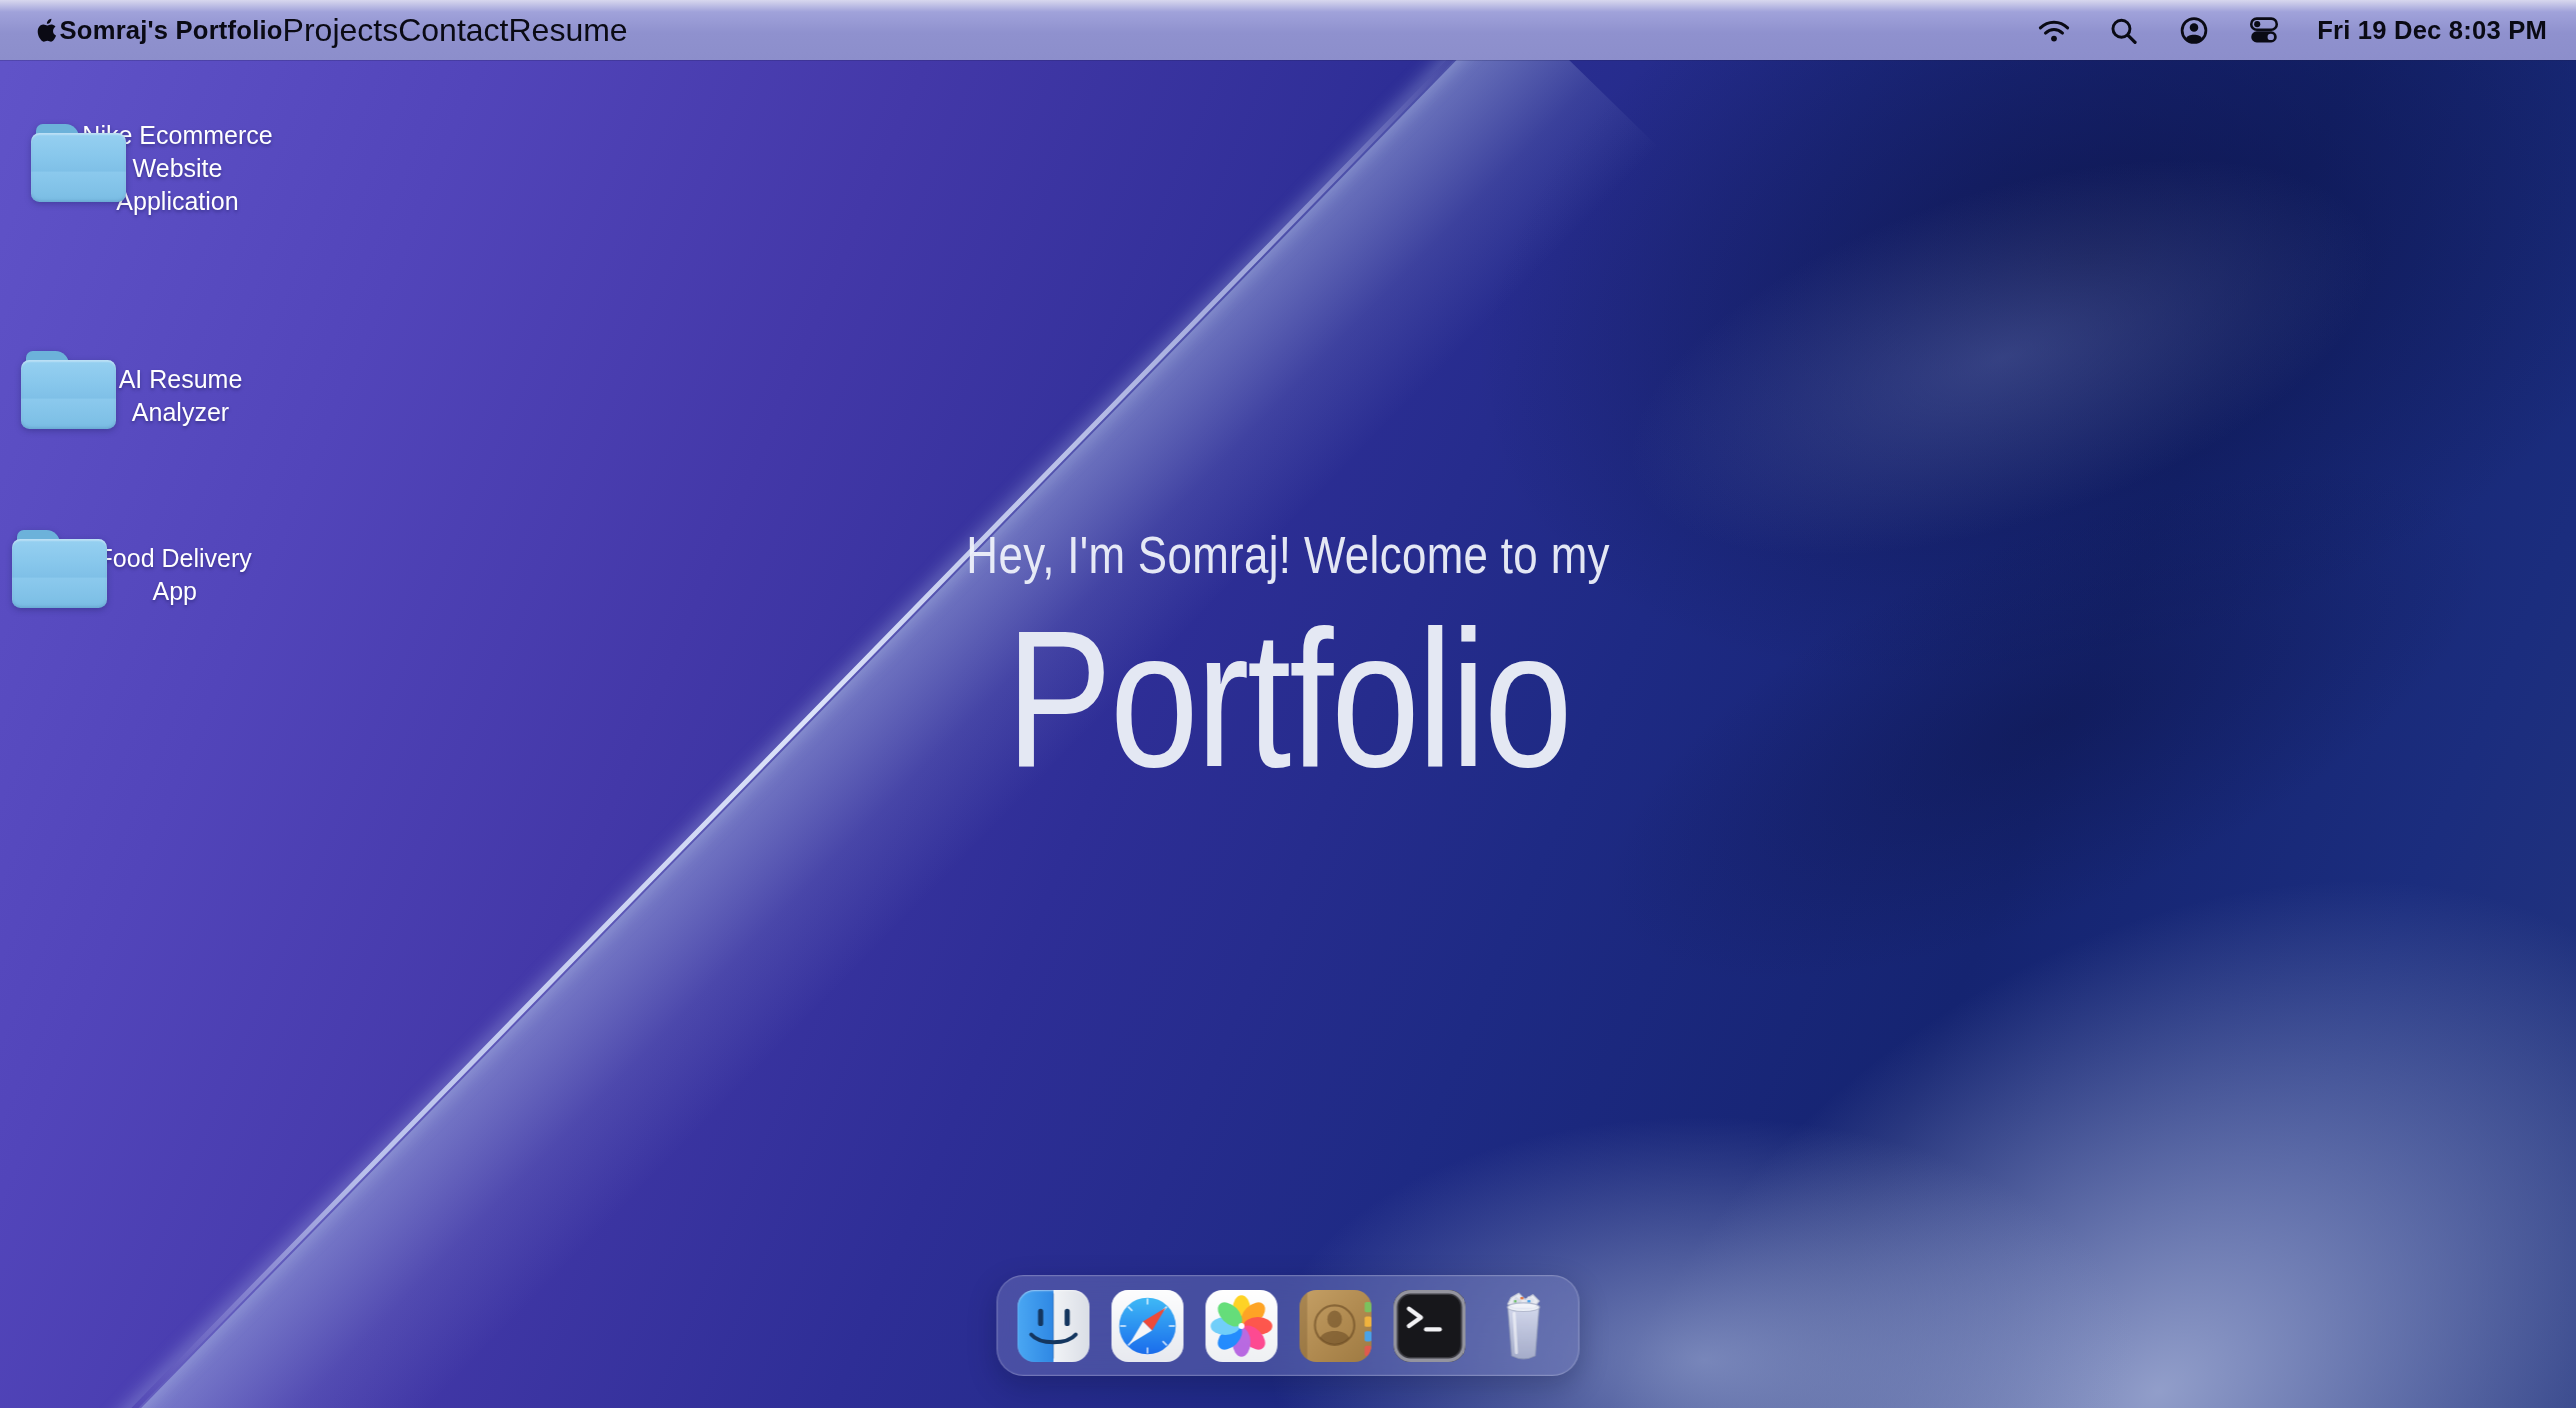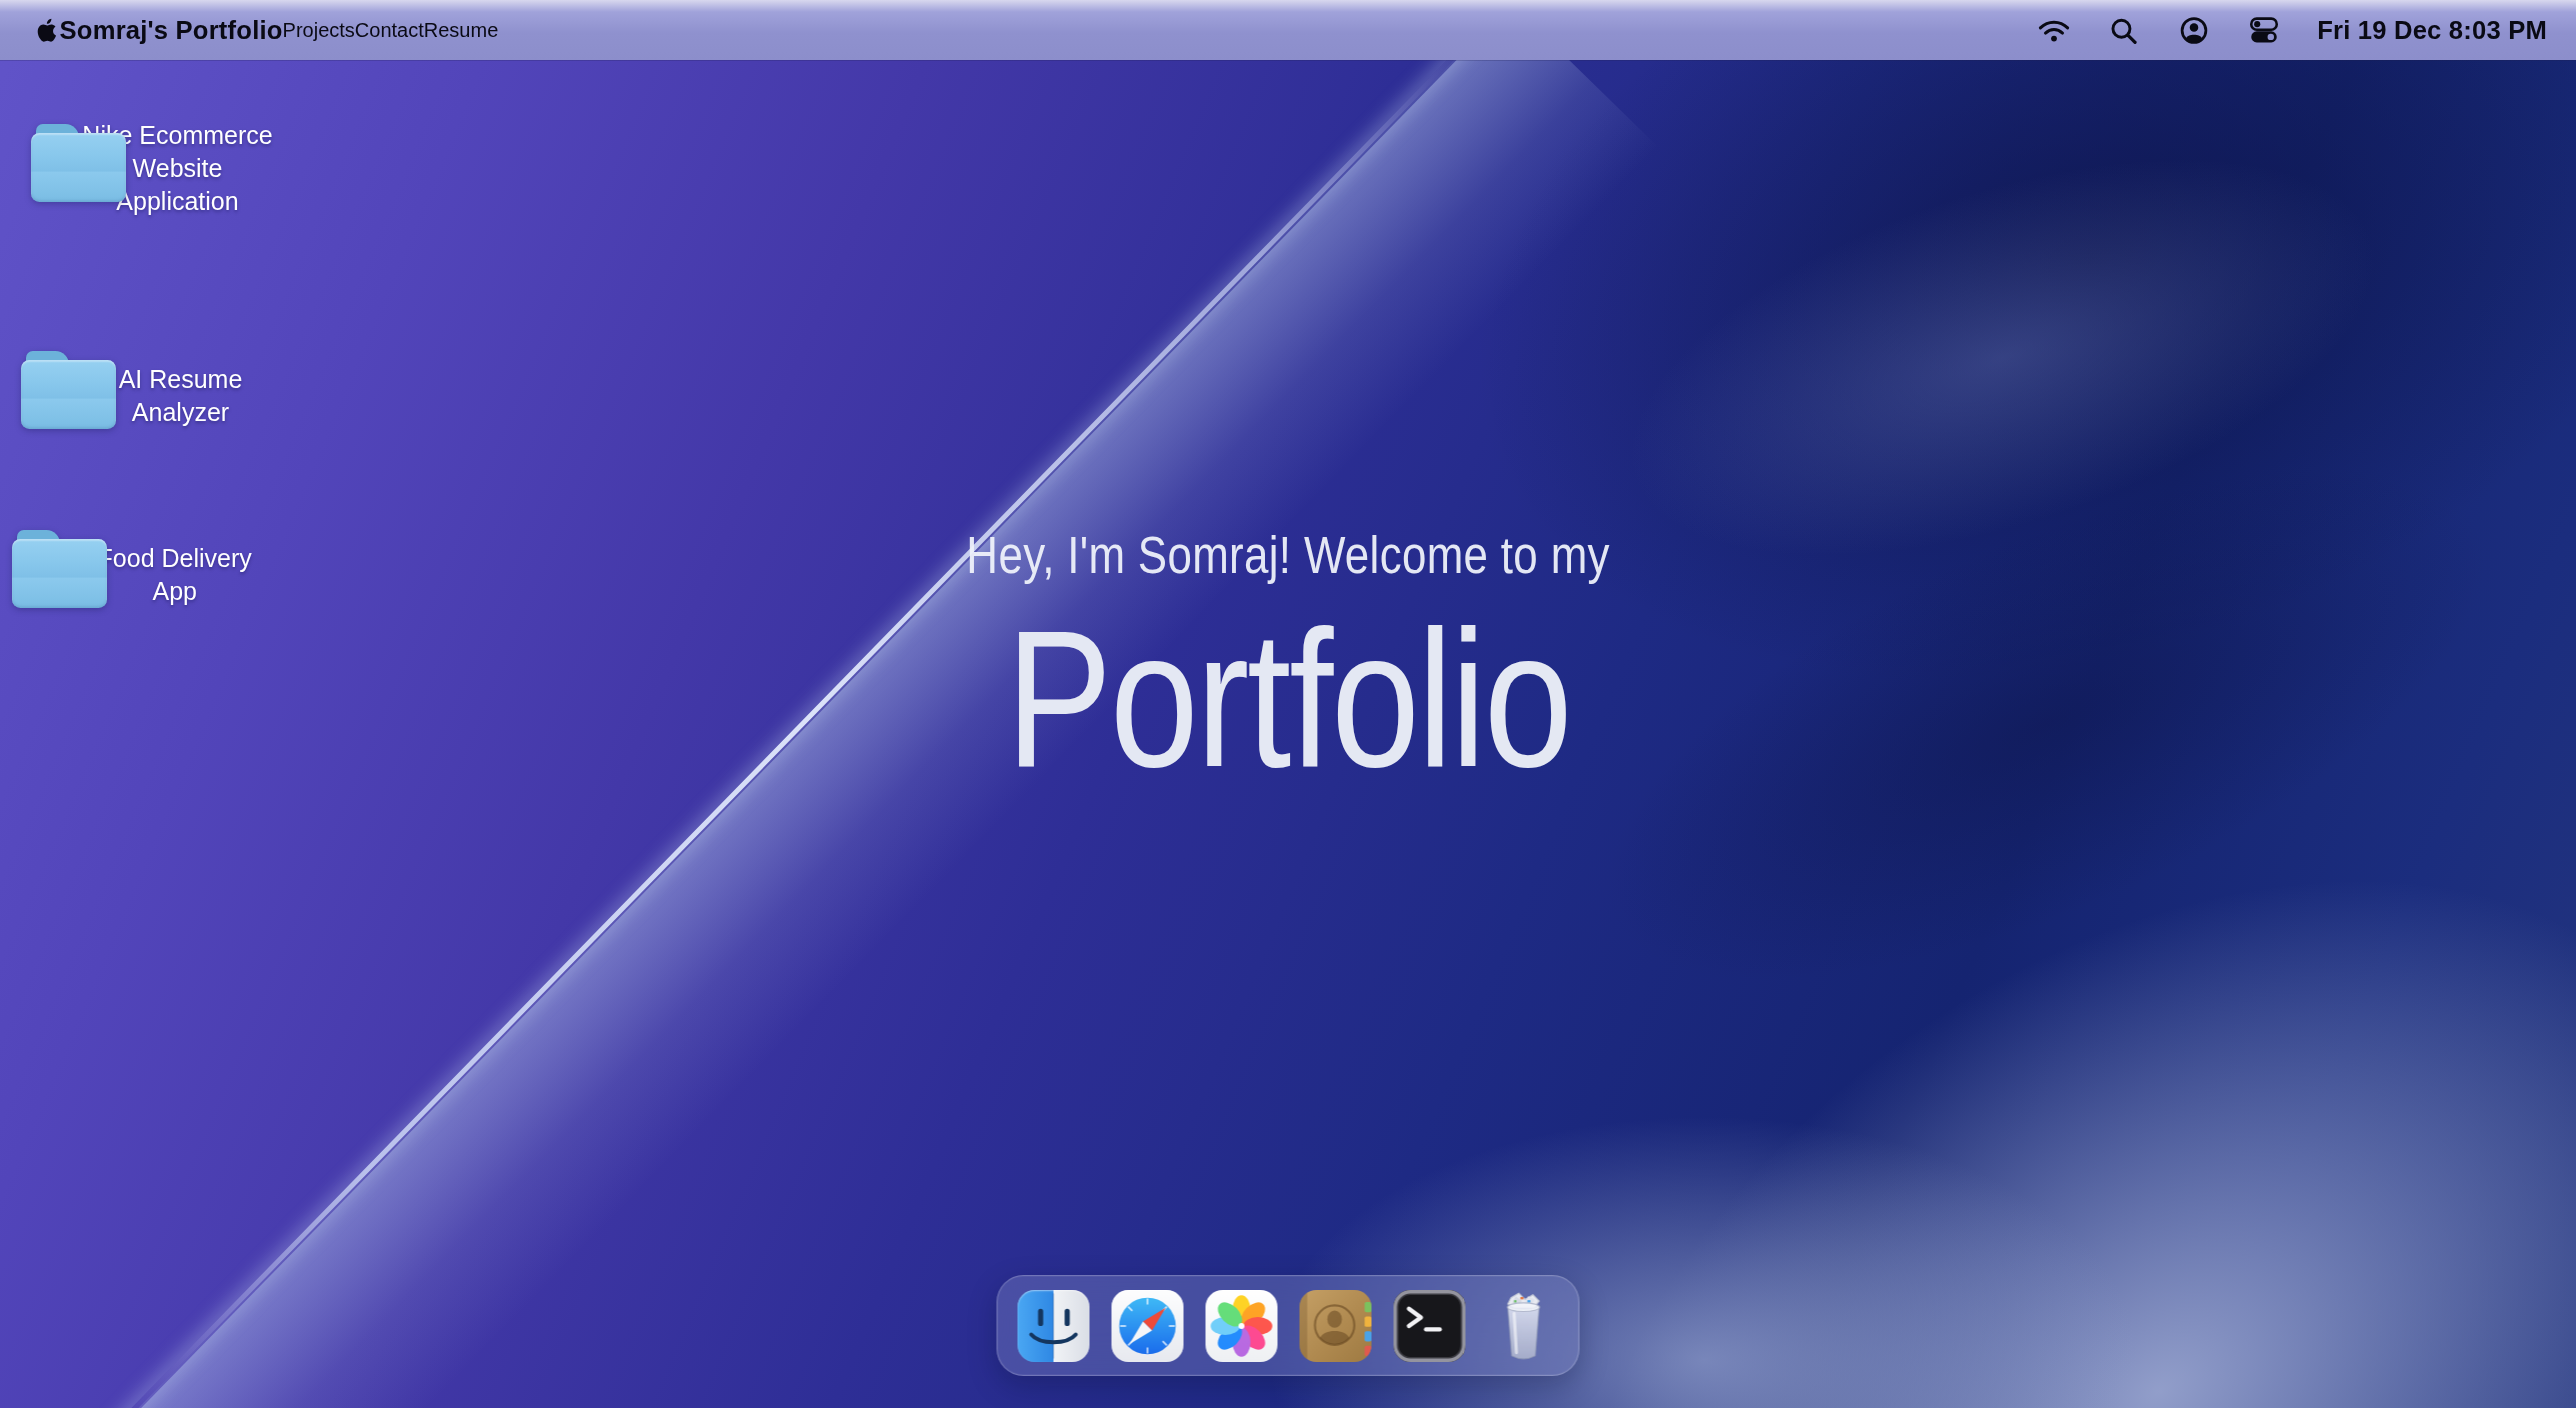--- a/index.html
+++ b/index.html
@@ -34,21 +34,21 @@
 
   
   .menubar { position:absolute; top:0; left:0; right:0; height:60px; z-index:50;
     display:flex; align-items:center; padding:0 29px 0 34px; color:#0a0a14;
     background:linear-gradient(180deg, #d8d8ee 0%, #a0a2da 20%, #8f91ce 55%, #8c8ecb 100%);
     box-shadow:0 0.9px 0 rgba(30,30,80,0.25); }
   .menubar-left { display:flex; align-items:center; }
   .apple-menu { display:flex; align-items:center; }
   .apple-menu svg { height:31px; width:25.6px; display:block; }
   .menu-title { font-size:25.6px; font-weight:700; letter-spacing:0.2px; }
-  .menu-item { font-size:20px; font-weight:400; }
+  .menu-item { font-size:32px; font-weight:400; }
   .menubar-right { margin-left:auto; display:flex; align-items:center; gap:36px; }
   .status-icon svg { height:31px; width:34px; display:block; }
   .clock { font-size:25.6px; font-weight:600; letter-spacing:0.2px; white-space:nowrap; }
 
   
   .folder-item { position:absolute; width:247px; display:flex; flex-direction:row; align-items:center;
     color:#ffffff; font-size:25px; line-height:33px; font-weight:500; text-align:center;
     text-shadow:0 1.7px 3.4px rgba(5,10,50,0.35); cursor:default; z-index:5; }
   .folder-1 { left:31px; top:119px; }
   .folder-2 { left:20.5px; top:351px; }

